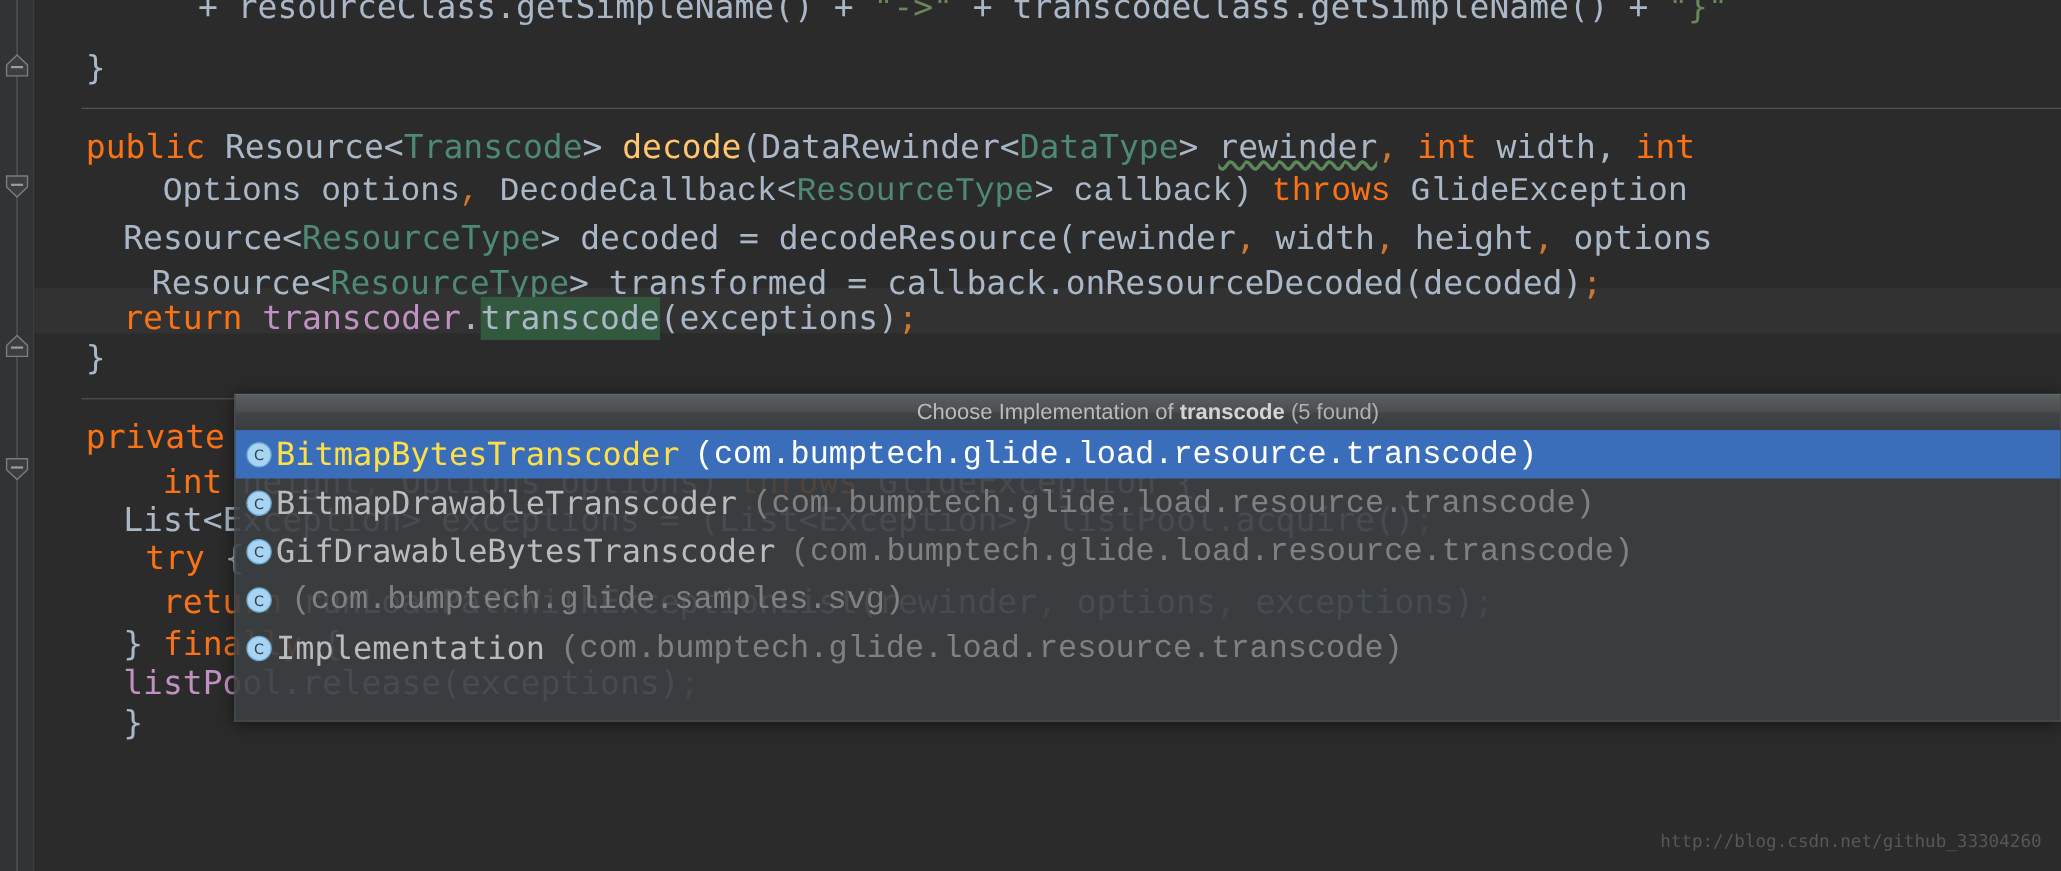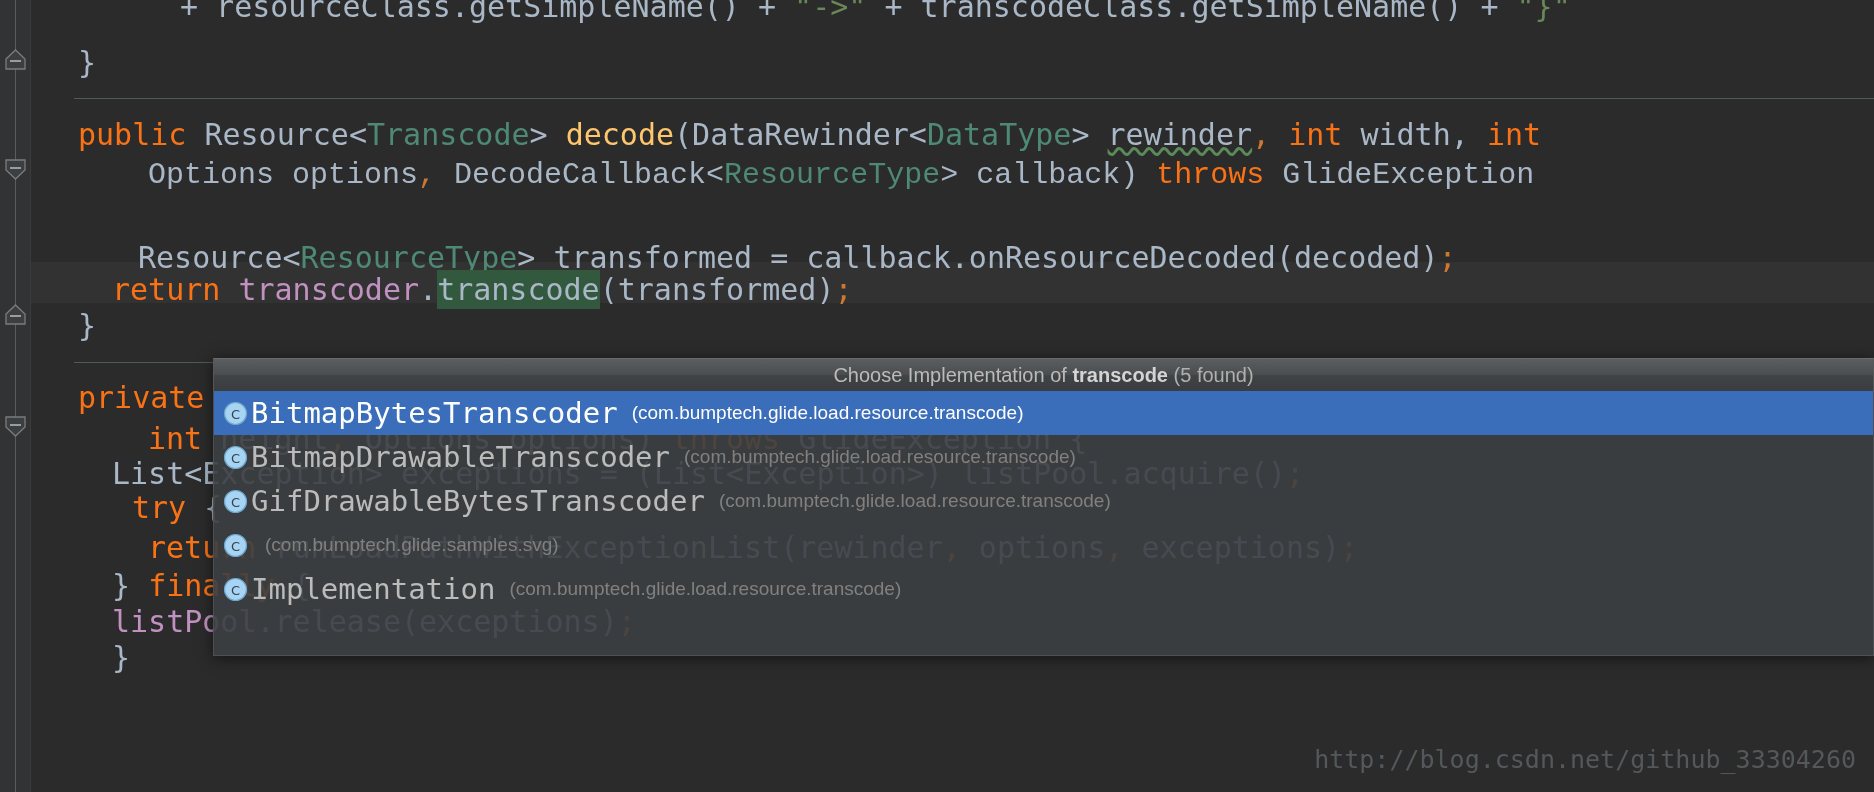--- a/index.html
+++ b/index.html
@@ -134,36 +134,36 @@
     margin-right: 3px;
     position: relative;
   }
   .cls-icon svg { display:block; }
   .row-name {
     font-family: "DejaVu Sans Mono", monospace;
     font-size: 29px;
     color: #bbbbbb;
     white-space: pre;
   }
-  .popup-row.selected .row-name { color: #ffffff; }
+  .popup-row.selected .row-name { color: #fde047; }
   .row-pkg {
-    font-family: Liberation Sans, sans-serif;
-    font-size: 19px;
+    font-family: Liberation Mono, monospace;
+    font-size: 29px;
     color: #808080;
     white-space: pre;
     margin-left: 14px;
   }
   .popup-row.selected .row-pkg { color: #ffffff; }
 
   
   .watermark {
     position: absolute;
     right: 18px; bottom: 18px;
     font-family: "DejaVu Sans Mono", monospace;
-    font-size: 25px;
+    font-size: 16px;
     color: #55585a;
     z-index: 20;
     white-space: pre;
   }
 </style>
 </head>
 <body>
 
 <div id="root">
 
@@ -175,24 +175,25 @@
     <div class="method-sep" style="top:362px;"></div>
 
     <div class="code-line" style="top:-14px; left:150px;"><span class="plain">+ resourceClass.getSimpleName() + </span><span class="str">"-&gt;"</span><span class="plain"> + transcodeClass.getSimpleName() + </span><span class="str">"}"</span></div>
 
     <div class="code-line" style="top:42px; left:48px;"><span class="plain">}</span></div>
 
     <div class="code-line" style="top:114px; left:48px;"><span class="kw">public</span><span class="plain"> Resource&lt;</span><span class="type">Transcode</span><span class="plain">&gt; </span><span class="meth">decode</span><span class="plain">(DataRewinder&lt;</span><span class="type">DataType</span><span class="plain">&gt; </span><span class="plain wavy">rewinder</span><span class="punc">,</span><span class="plain"> </span><span class="kw">int</span><span class="plain"> width, </span><span class="kw">int</span></div>
 
     <div class="code-line" style="top:155px; left:118px;font-family:Liberation Mono, monospace;"><span class="plain">Options options</span><span class="punc">,</span><span class="plain"> DecodeCallback&lt;</span><span class="type">ResourceType</span><span class="plain">&gt; callback) </span><span class="kw">throws</span><span class="plain"> GlideException</span></div>
 
+    <div class="code-line" style="top:196px; left:82px;"><span class="plain">Resource&lt;</span><span class="type">ResourceType</span><span class="plain">&gt; decoded = decodeResource(rewinder</span><span class="punc">,</span><span class="plain"> width</span><span class="punc">,</span><span class="plain"> height</span><span class="punc">,</span><span class="plain"> options</span></div>
 
     <div class="code-line" style="top:237px; left:82px;margin-left:26px;"><span class="plain">Resource&lt;</span><span class="type">ResourceType</span><span class="plain">&gt; transformed = callback.onResourceDecoded(decoded)</span><span class="punc">;</span></div>
 
-    <div class="code-line" style="top:269px; left:82px;"><span class="kw">return</span><span class="plain"> </span><span class="field">transcoder</span><span class="plain">.</span><span class="plain search-hl">transcode</span><span class="plain">(transformed)</span><span class="punc">;</span></div>
+    <div class="code-line" style="top:269px; left:82px;"><span class="kw">return</span><span class="plain"> </span><span class="field">transcoder</span><span class="plain">.</span><span class="plain search-hl">transcode</span><span class="plain">(exceptions)</span><span class="punc">;</span></div>
 
     <div class="code-line" style="top:305px; left:48px;"><span class="plain">}</span></div>
 
     <div class="code-line" style="top:377px; left:48px;"><span class="kw">private</span><span class="plain"> Resource&lt;</span><span class="type">Transcode</span><span class="plain">&gt; </span><span class="meth">runLoadPath</span><span class="plain">(DataRewinder&lt;</span><span class="type">DataType</span><span class="plain">&gt; rewinder</span><span class="punc">,</span><span class="plain"> </span><span class="kw">int</span></div>
 
     <div class="code-line" style="top:418px; left:118px;"><span class="kw">int</span><span class="plain"> height</span><span class="punc">,</span><span class="plain"> Options options) </span><span class="kw">throws</span><span class="plain"> GlideException {</span></div>
 
     <div class="code-line" style="top:453px; left:82px;"><span class="plain">List&lt;Exception&gt; exceptions = (List&lt;Exception&gt;) listPool.acquire()</span><span class="punc">;</span></div>
 
     <div class="code-line" style="top:487px; left:82px;margin-left:20px;"><span class="kw">try</span><span class="plain"> {</span></div>

